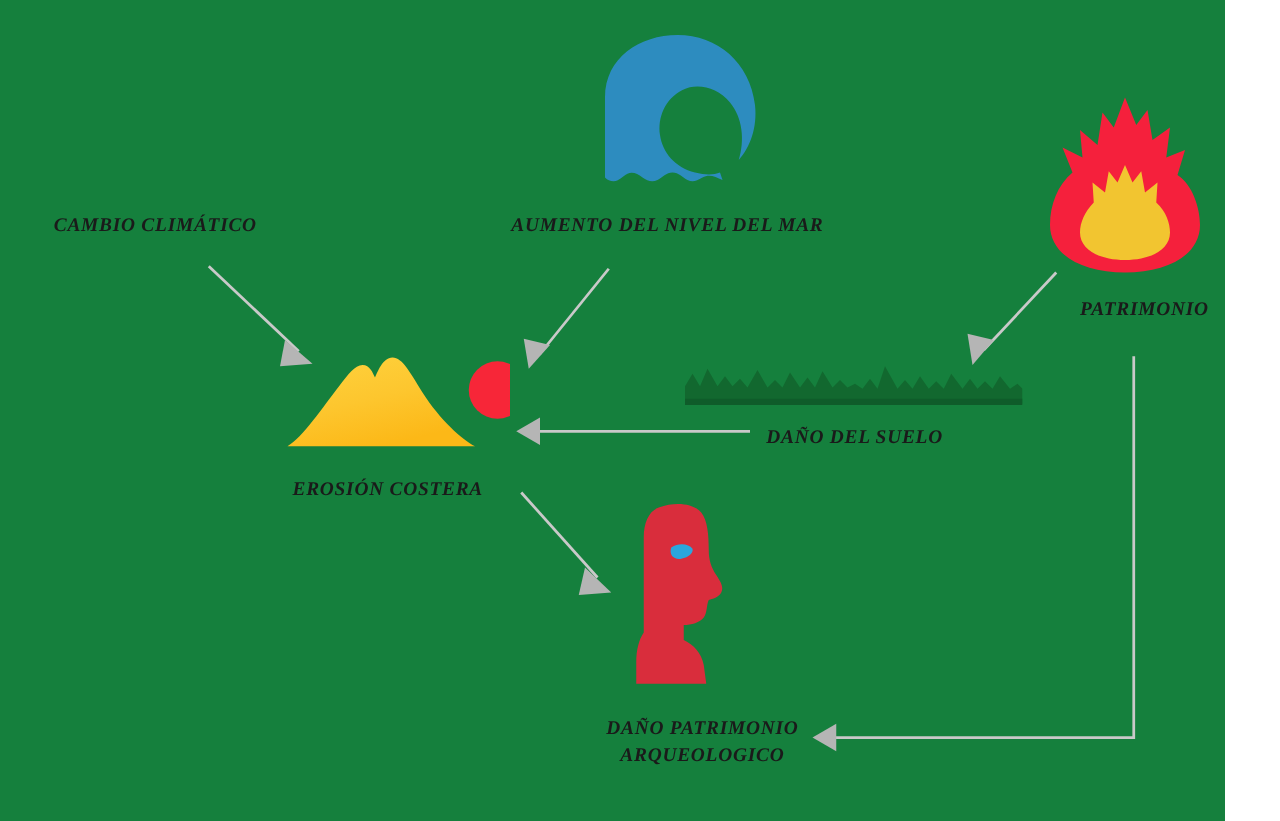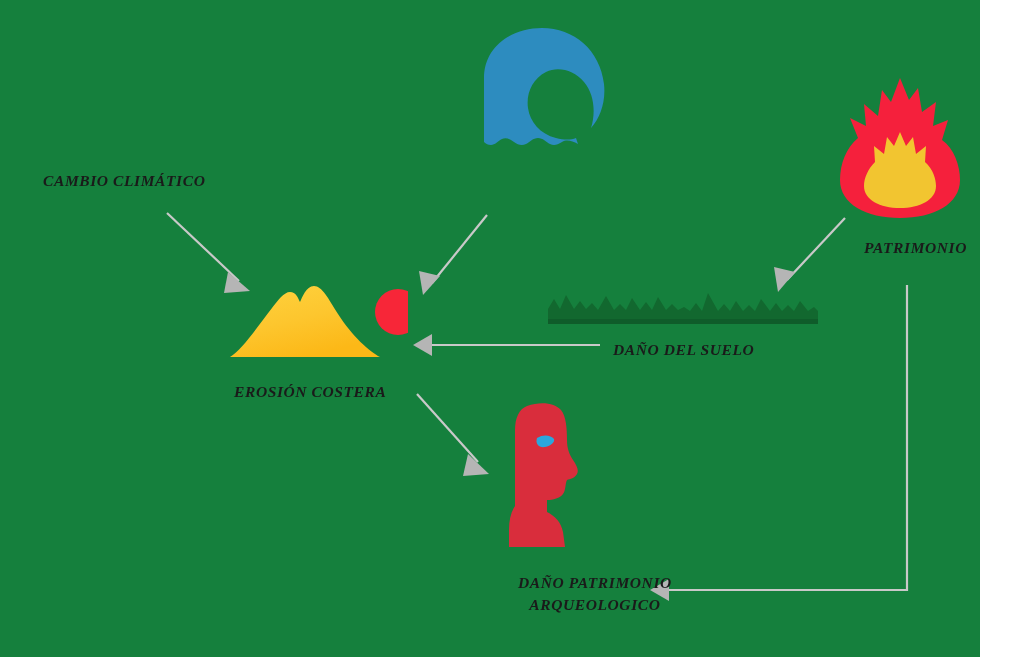--- a/index.html
+++ b/index.html
@@ -177,23 +177,24 @@
         C 18 18 22 9 30 6 Z"></path>
       <path fill="#2ba6dd" d="M40 38
         C 46 34 54 35 57 39
         C 58 42 54 46 48 47
         C 42 48 38 44 40 38 Z"></path>
     </svg>
   </div>
 
   <div class="node-label" style="left:43px; top:170px;">CAMBIO CLIMÁTICO</div>
 
+  <div class="node-label" style="left:409px; top:170px;">AUMENTO DEL NIVEL DEL MAR</div>
 
   <div class="node-label" style="left:864px; top:237px;">PATRIMONIO</div>
 
   <div class="node-label" style="left:234px; top:381px;">EROSIÓN COSTERA</div>
 
   <div class="node-label" style="left:613px; top:339px;">DAÑO DEL SUELO</div>
 
-  <div class="node-label" style="left:485px; top:572px;margin-left:33px;">DAÑO PATRIMONIO
+  <div class="node-label" style="left:485px; top:572px;">DAÑO PATRIMONIO
 ARQUEOLOGICO</div>
 
 </div>
 
 </body></html>

